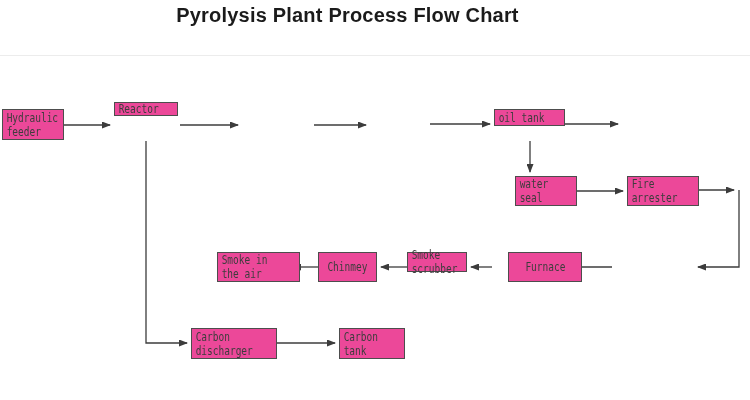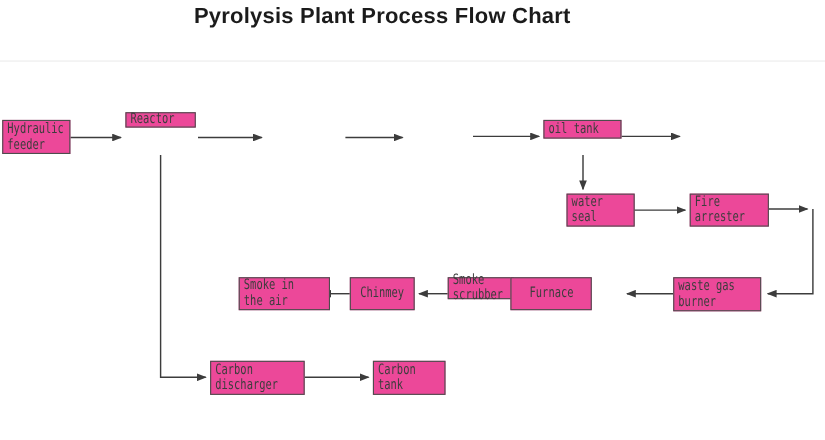--- a/index.html
+++ b/index.html
@@ -85,26 +85,22 @@
       <div class="lbl">Smoke in
 the air</div>
     </div>
   <div class="node center" style="left:318px;top:252px;width:59px;height:30px">
       <div class="lbl">Chinmey</div>
     </div>
   <div class="node" style="left:407px;top:252px;width:60px;height:20px">
       <div class="lbl">Smoke
 scrubber</div>
     </div>
-  <div class="node center" style="left:464px;top:252px;width:74px;height:30px">
+  <div class="node center" style="left:508px;top:252px;width:74px;height:30px">
       <div class="lbl">Furnace</div>
-    </div>
-  <div class="node" style="left:612px;top:252px;width:80px;height:31px">
-      <div class="lbl">waste gas
-burner</div>
     </div>
 
   <div class="node" style="left:191px;top:328px;width:86px;height:31px">
       <div class="lbl">Carbon
 discharger</div>
     </div>
   <div class="node" style="left:339px;top:328px;width:66px;height:31px">
       <div class="lbl">Carbon
 tank</div>
     </div>

